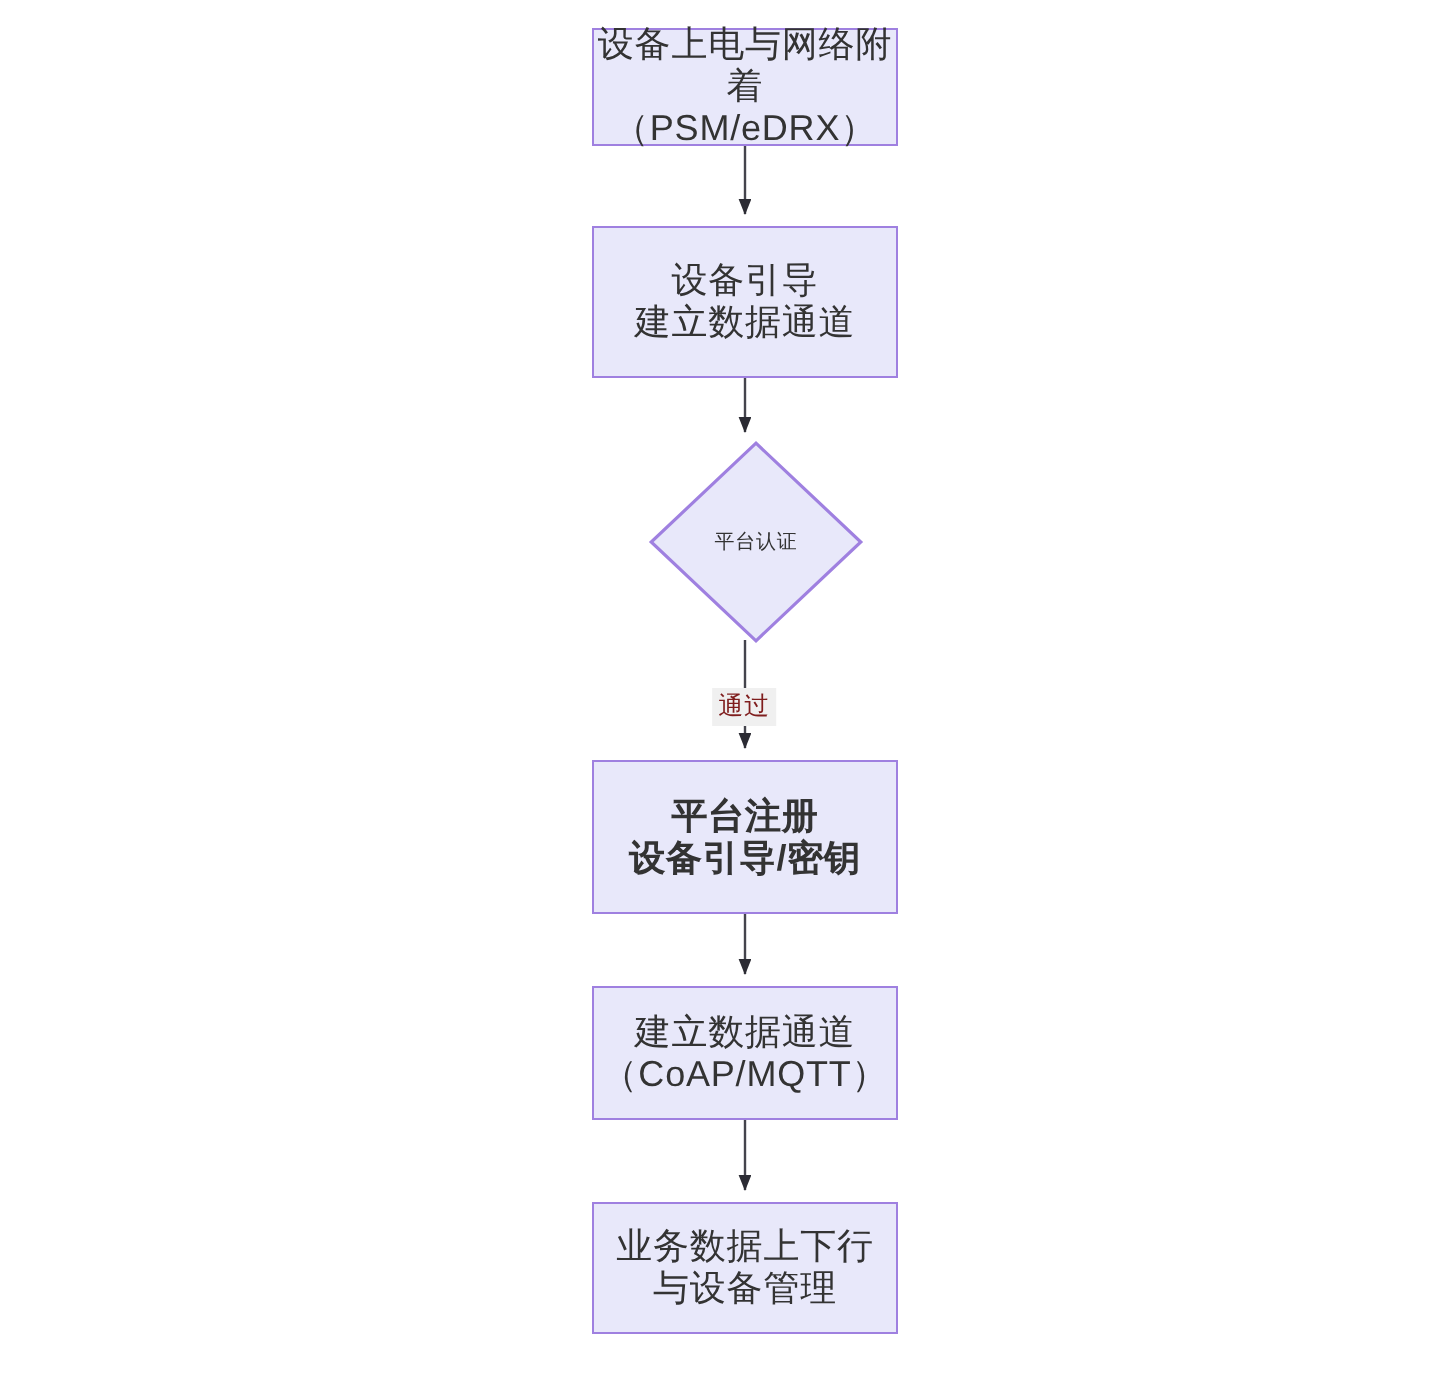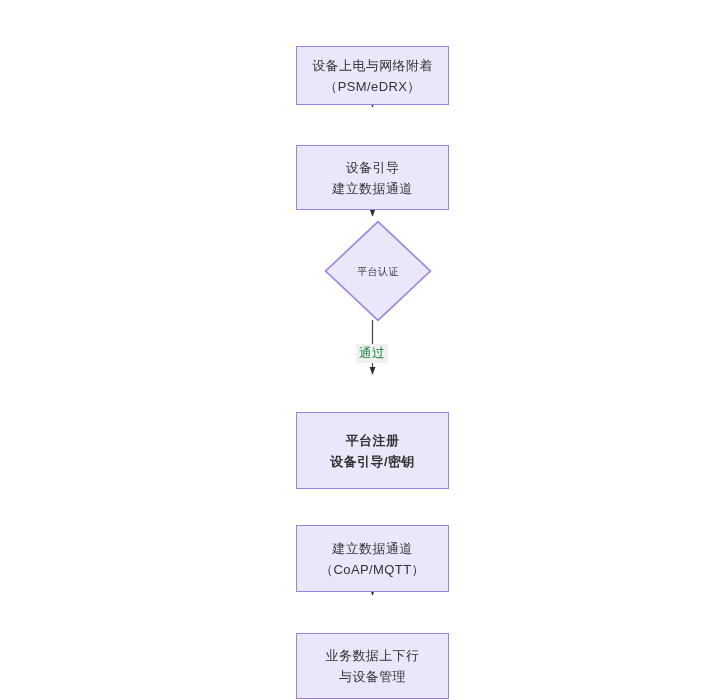--- a/index.html
+++ b/index.html
@@ -21,25 +21,24 @@
   .node {
     position: absolute;
     box-sizing: border-box;
     background: #e8e8fa;
     border: 1.6px solid #9f80e0;
     display: flex;
     flex-direction: column;
     align-items: center;
     justify-content: center;
     color: #333333;
-    font-size: 13px;
+    font-size: 18px;
     line-height: 21px;
     text-align: center;
     letter-spacing: 0.4px;
-    margin-top: 32px;
   }
   .node .line2 {
     display: block;
   }
   .diamond-wrap {
     position: absolute;
     display: flex;
     align-items: center;
     justify-content: center;
   }
@@ -63,21 +62,21 @@
     position: absolute;
     left: 0;
     top: 0;
     width: 726px;
     height: 700px;
     pointer-events: none;
   }
   .edge-label {
     position: absolute;
     background: #f0f0f0;
-    color: #15803d;
+    color: #7f1d1d;
     font-size: 12.5px;
     line-height: 17px;
     padding: 1px 3px;
     letter-spacing: 0.4px;
     white-space: nowrap;
     transform: translateX(-50%);
   }
 </style>
 </head>
 <body>
@@ -97,21 +96,21 @@
       <line x1="372.5" y1="457" x2="372.5" y2="487" marker-end="url(#arrowhead)"></line>
       <line x1="372.5" y1="560" x2="372.5" y2="595" marker-end="url(#arrowhead)"></line>
     </g>
   </svg>
 
   <div class="node" style="left:296px; top:14px; width:153px; height:59px;">
     <span>设备上电与网络附着</span>
     <span class="line2">（PSM/eDRX）</span>
   </div>
 
-  <div class="node" style="left:296px; top:113px; width:153px; height:65px;">
+  <div class="node" style="left:296px; top:113px; width:153px; height:76px;">
     <span>设备引导</span>
     <span class="line2">建立数据通道</span>
   </div>
 
   <div class="diamond-wrap" style="left:324px; top:220px; width:108px; height:102px;">
     <svg class="diamond-shape" viewBox="0 0 108 102" preserveAspectRatio="none">
       <polygon points="54,1.6 106.4,51 54,100.4 1.6,51" fill="#e8e8fa" stroke="#9f80e0" stroke-width="1.6"></polygon>
     </svg>
     <span class="diamond-label">平台认证</span>
   </div>

